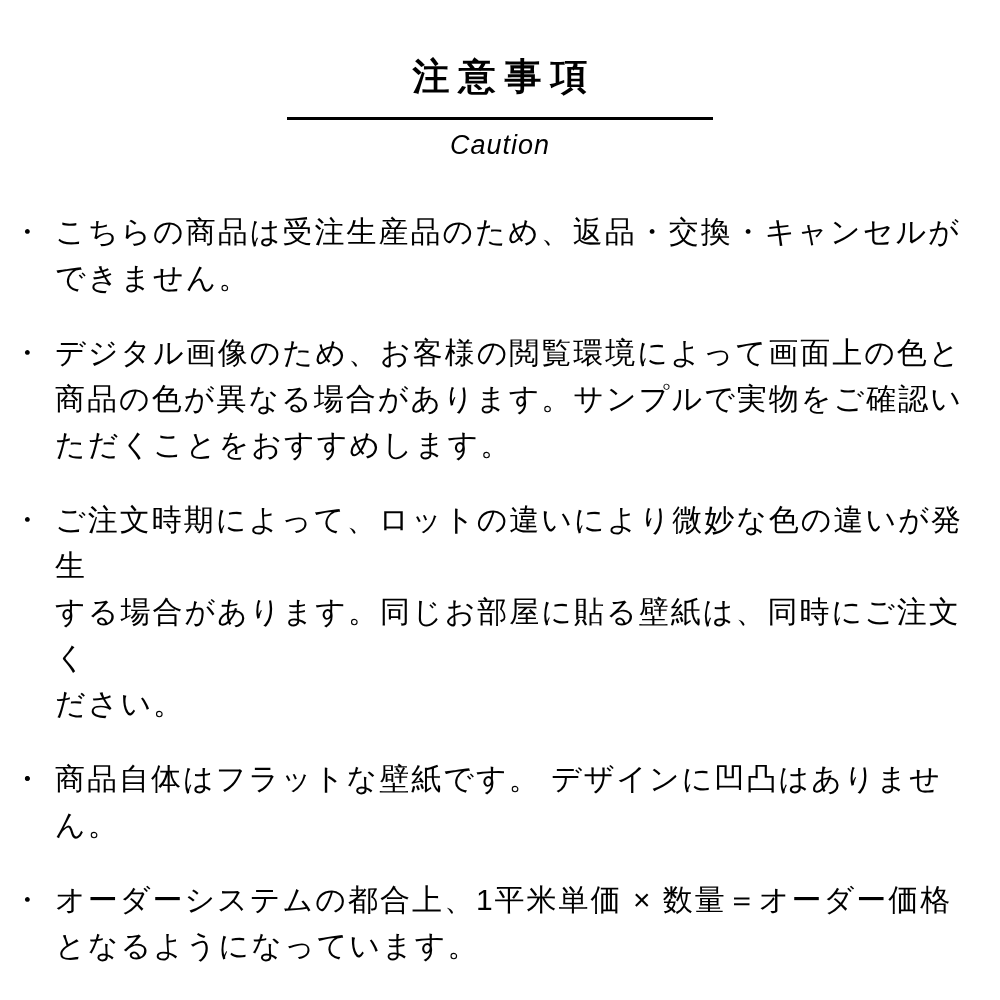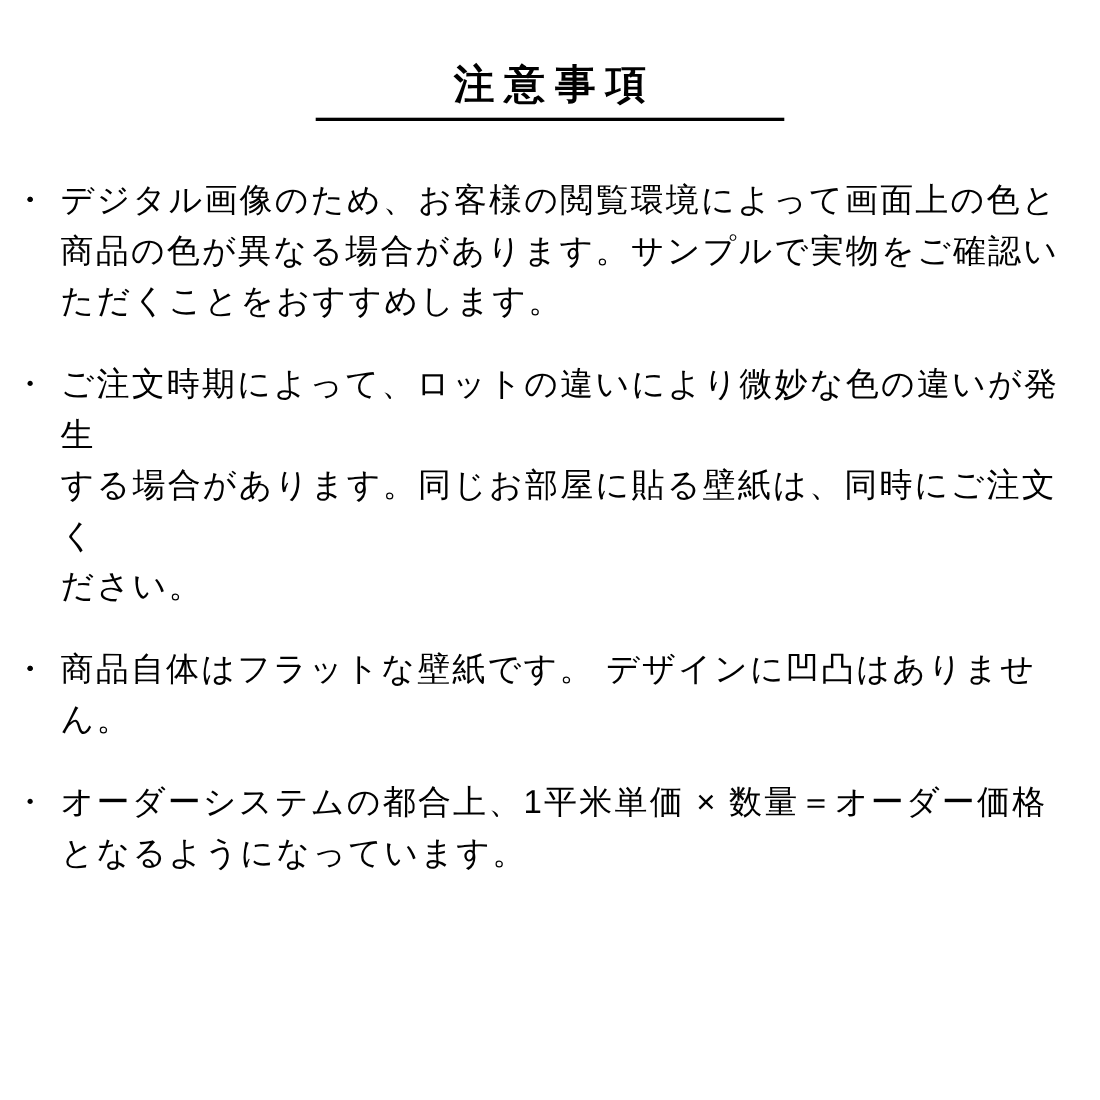--- a/index.html
+++ b/index.html
@@ -9,21 +9,21 @@
     height: 1000px;
     overflow: hidden;
     background: #ffffff;
     color: #000000;
     font-family: "Liberation Sans", "DejaVu Sans", sans-serif;
   }
   .header {
     width: 426px;
     margin: 58px auto 0;
     border-bottom: 3px solid #000000;
-    padding-bottom: 12px;
+    padding-bottom: 22px;
     text-align: center;
   }
   .title {
     margin: 0;
     font-size: 37px;
     line-height: 1;
     font-weight: 700;
     letter-spacing: 9px;
     text-indent: 9px;
   }
@@ -59,24 +59,27 @@
     white-space: pre-line;
   }
 </style>
 </head>
 <body>
 
 <main>
   <header class="header">
     <h1 class="title">注意事項</h1>
   </header>
+  <p class="subtitle">Caution</p>
 
   <ul class="caution-list">
     <li class="caution-item">
       <span class="item-bullet">・</span>
+      <span class="item-text">こちらの商品は受注生産品のため、返品・交換・キャンセルが
+できません。</span>
     </li>
     <li class="caution-item">
       <span class="item-bullet">・</span>
       <span class="item-text">デジタル画像のため、お客様の閲覧環境によって画面上の色と
 商品の色が異なる場合があります。サンプルで実物をご確認い
 ただくことをおすすめします。</span>
     </li>
     <li class="caution-item">
       <span class="item-bullet">・</span>
       <span class="item-text">ご注文時期によって、ロットの違いにより微妙な色の違いが発生

